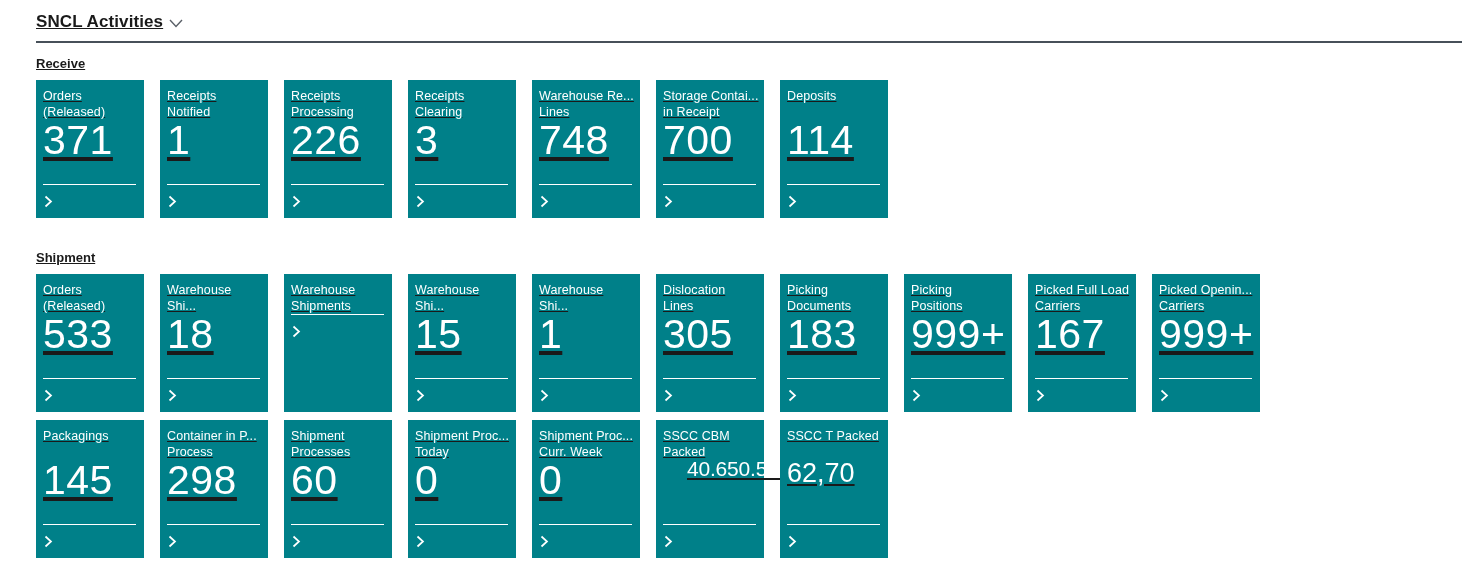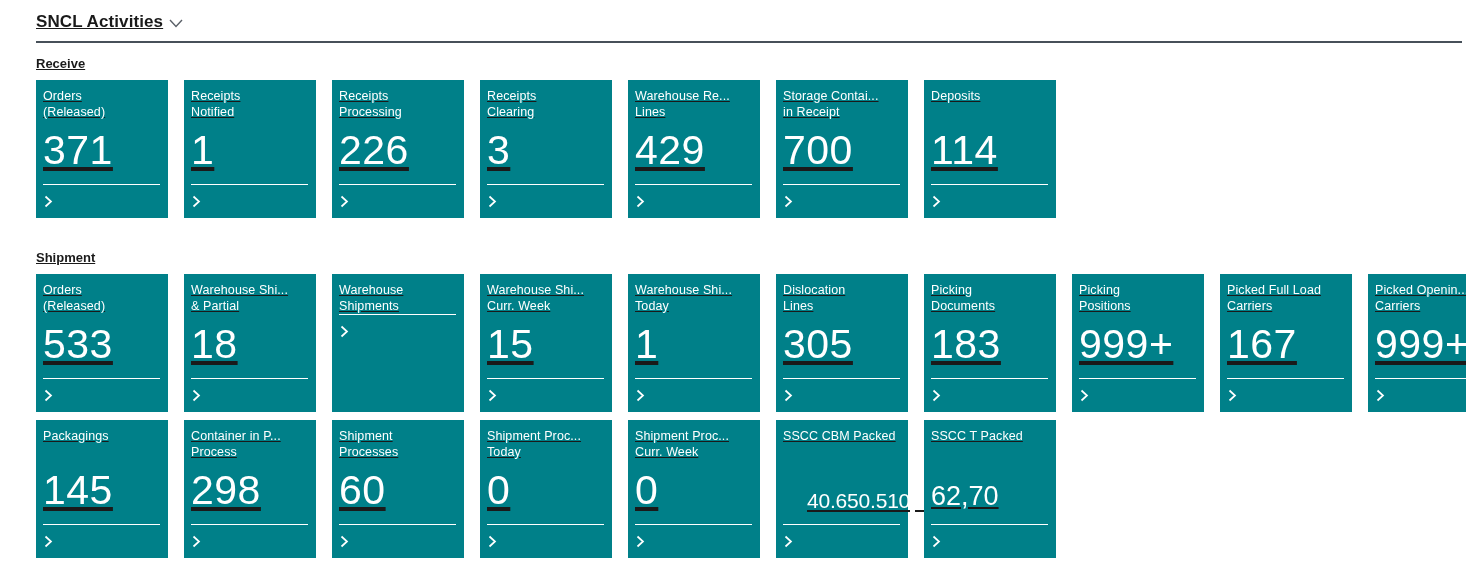--- a/index.html
+++ b/index.html
@@ -20,25 +20,25 @@
   .title-caret{margin-top:3px;}
   .header-rule{height:2px;background:var(--rule);margin-top:9px;width:1426px;}
 
   
   .section{margin-top:13px;}
   .section + .section{margin-top:32px;}
   .section-label{font-size:13px;font-weight:600;color:var(--text);margin-bottom:9px;}
   .tile-row{display:flex;gap:16px;margin-bottom:8px;}
 
   
-  .tile{width:132px;height:138px;background:var(--tile-bg);color:var(--tile-text);
+  .tile{width:108px;height:138px;background:var(--tile-bg);color:var(--tile-text);
     padding:8px 4px 0 7px;display:flex;flex-direction:column;cursor:pointer;flex:0 0 auto;}
   .tile-title{font-size:12.5px;line-height:16px;height:32px;white-space:pre-line;
     overflow:hidden;letter-spacing:.1px;}
-  .tile-value-area{flex:1;display:flex;align-items:flex-end;padding-bottom:14px;overflow:visible;}
+  .tile-value-area{flex:1;display:flex;padding-bottom:14px;overflow:visible;}
   .tile-value{font-weight:200;white-space:nowrap;}
   .tile-value.large{font-size:41px;line-height:40px;letter-spacing:.5px;}
   .tile-value.medium{font-size:27px;line-height:27px;}
   .tile-value.small{font-size:21px;line-height:18px;letter-spacing:-.2px;margin-left:24px;}
   .tile-divider{height:1px;background:var(--tile-text);margin-right:4px;}
   .tile-footer{height:33px;display:flex;align-items:center;padding-left:1px;}
 </style>
 </head>
 <body>
 
@@ -108,21 +108,21 @@
       <svg width="9" height="13" viewBox="0 0 9 13">
         <path d="M1.5 1.5 L7 6.5 L1.5 11.5" fill="none" stroke="#ffffff" stroke-width="1.7"></path>
       </svg>
     </div>
   </div>
 
   <div class="tile">
     <div class="tile-title">Warehouse Re...
 Lines</div>
     <div class="tile-value-area">
-      <div class="tile-value large">429</div>
+      <div class="tile-value large">748</div>
     </div>
     <div class="tile-divider"></div>
     <div class="tile-footer">
       <svg width="9" height="13" viewBox="0 0 9 13">
         <path d="M1.5 1.5 L7 6.5 L1.5 11.5" fill="none" stroke="#ffffff" stroke-width="1.7"></path>
       </svg>
     </div>
   </div>
 
   <div class="tile">

